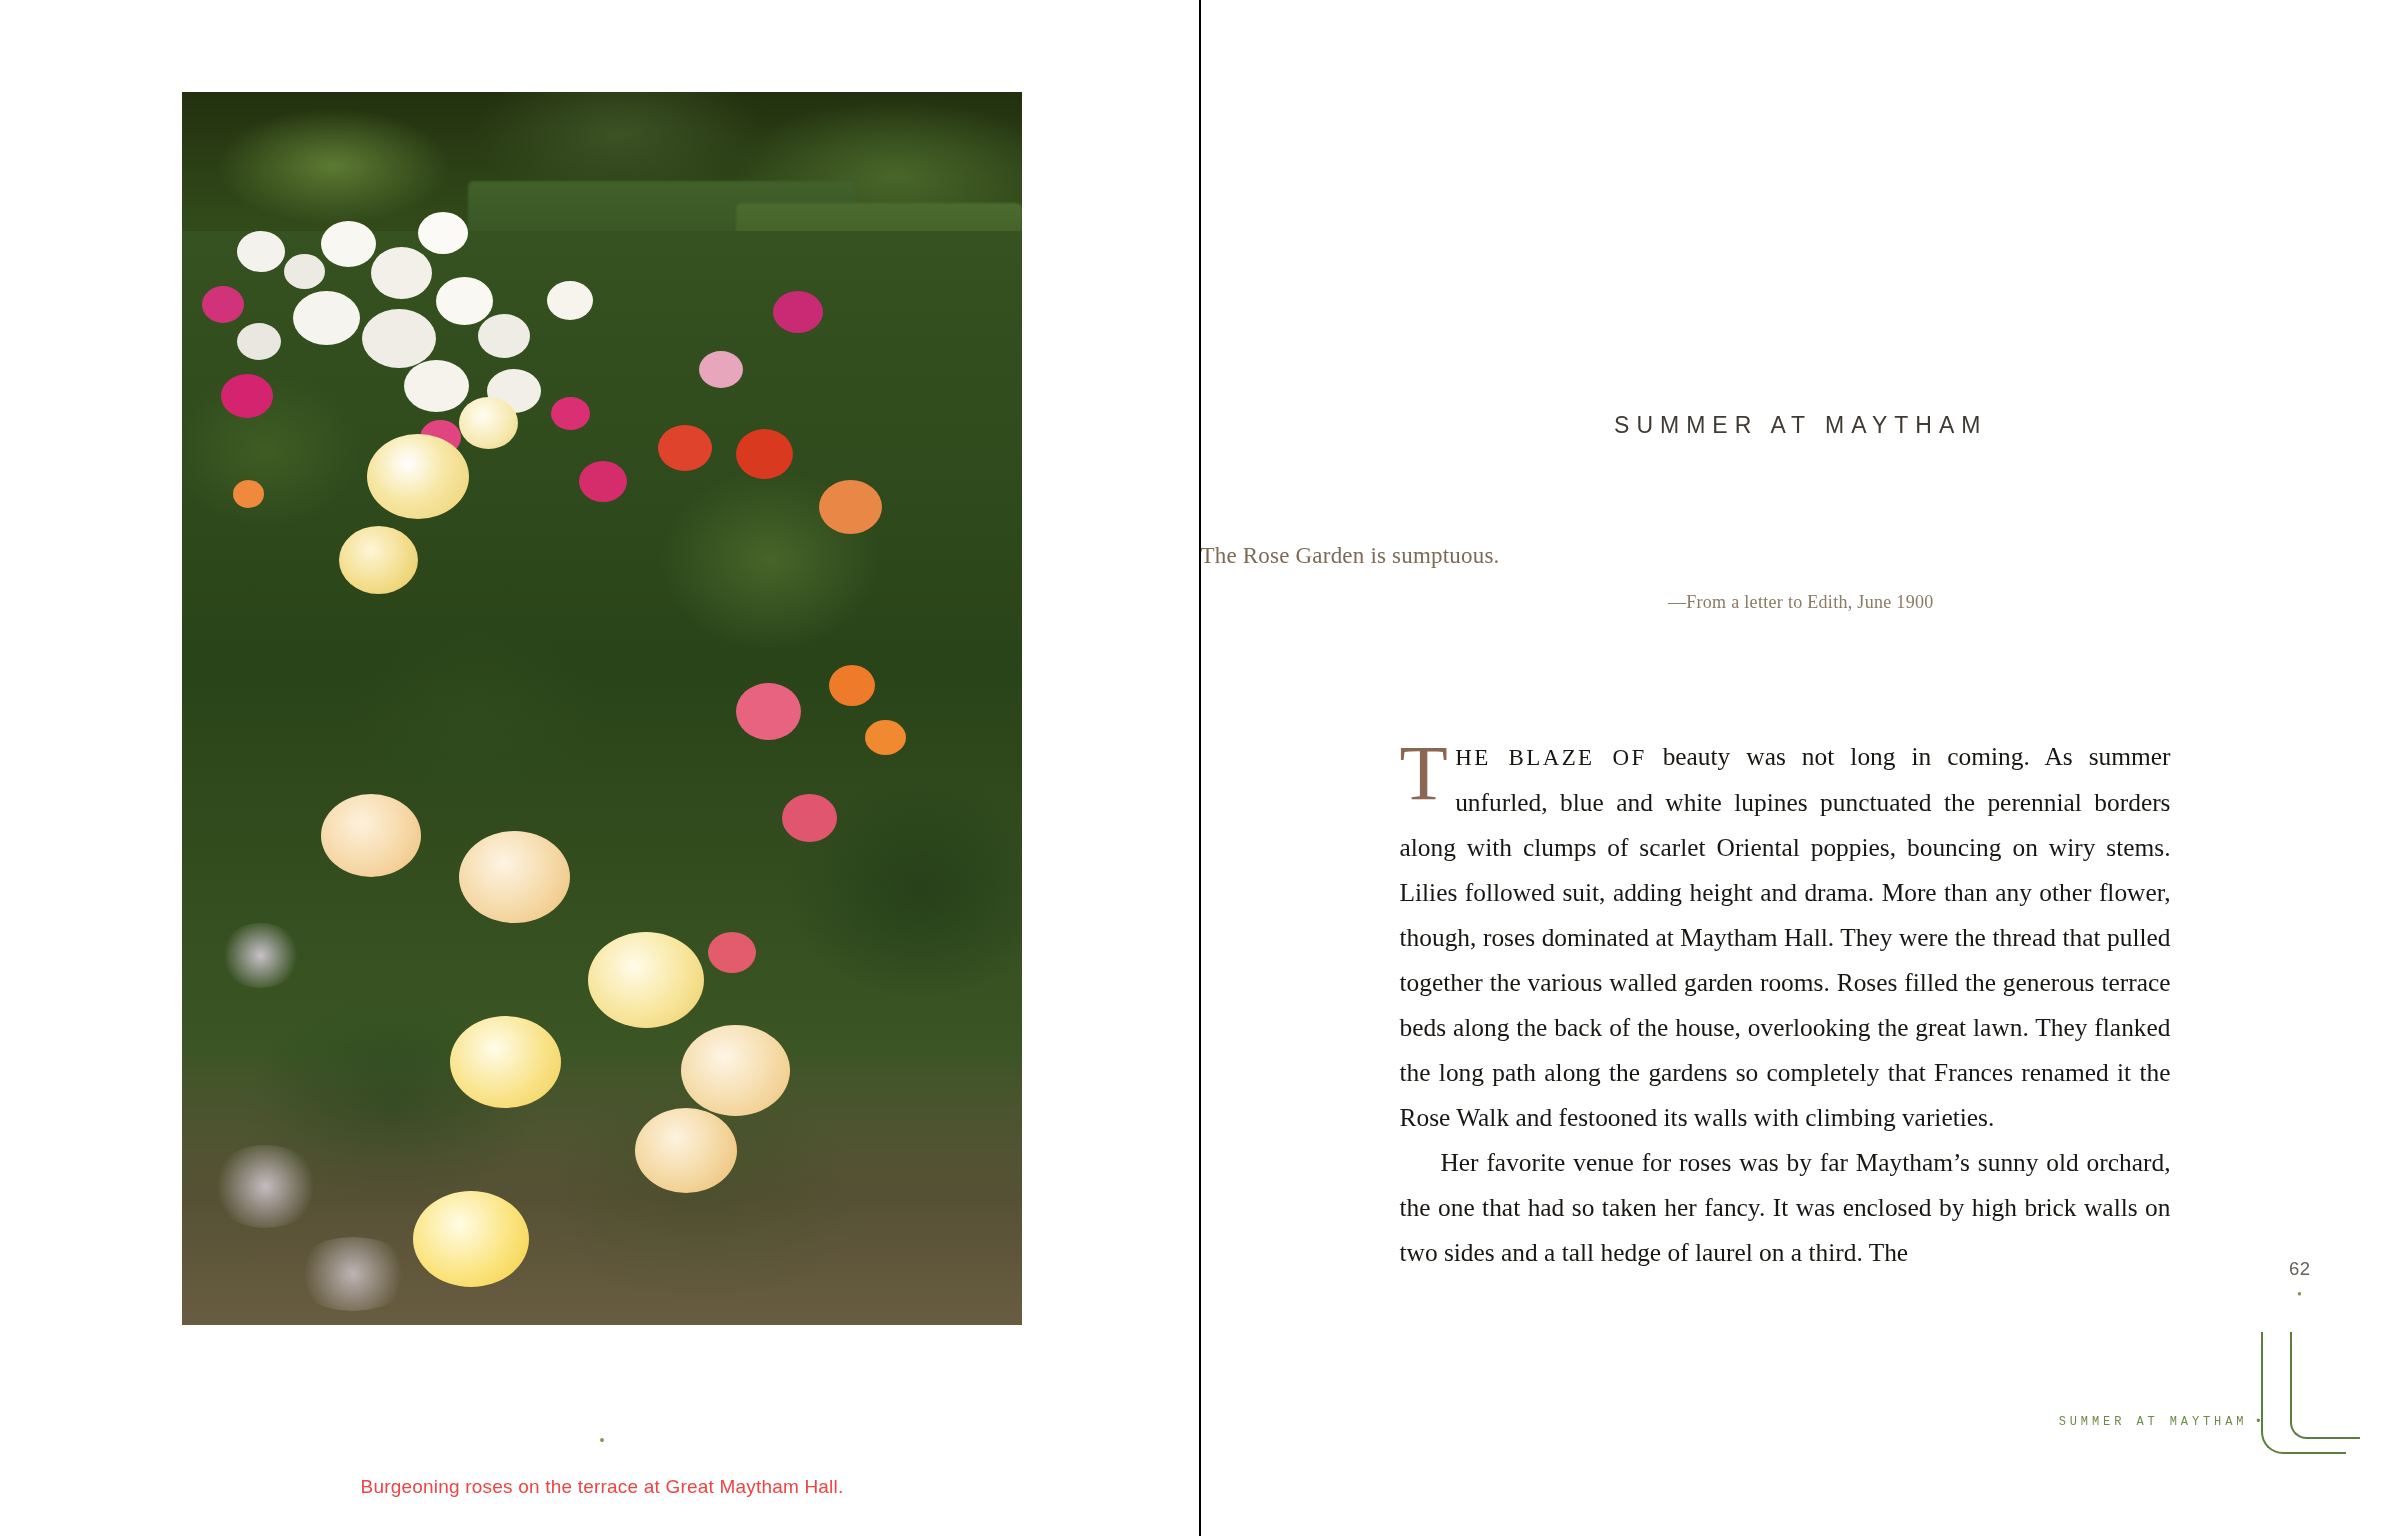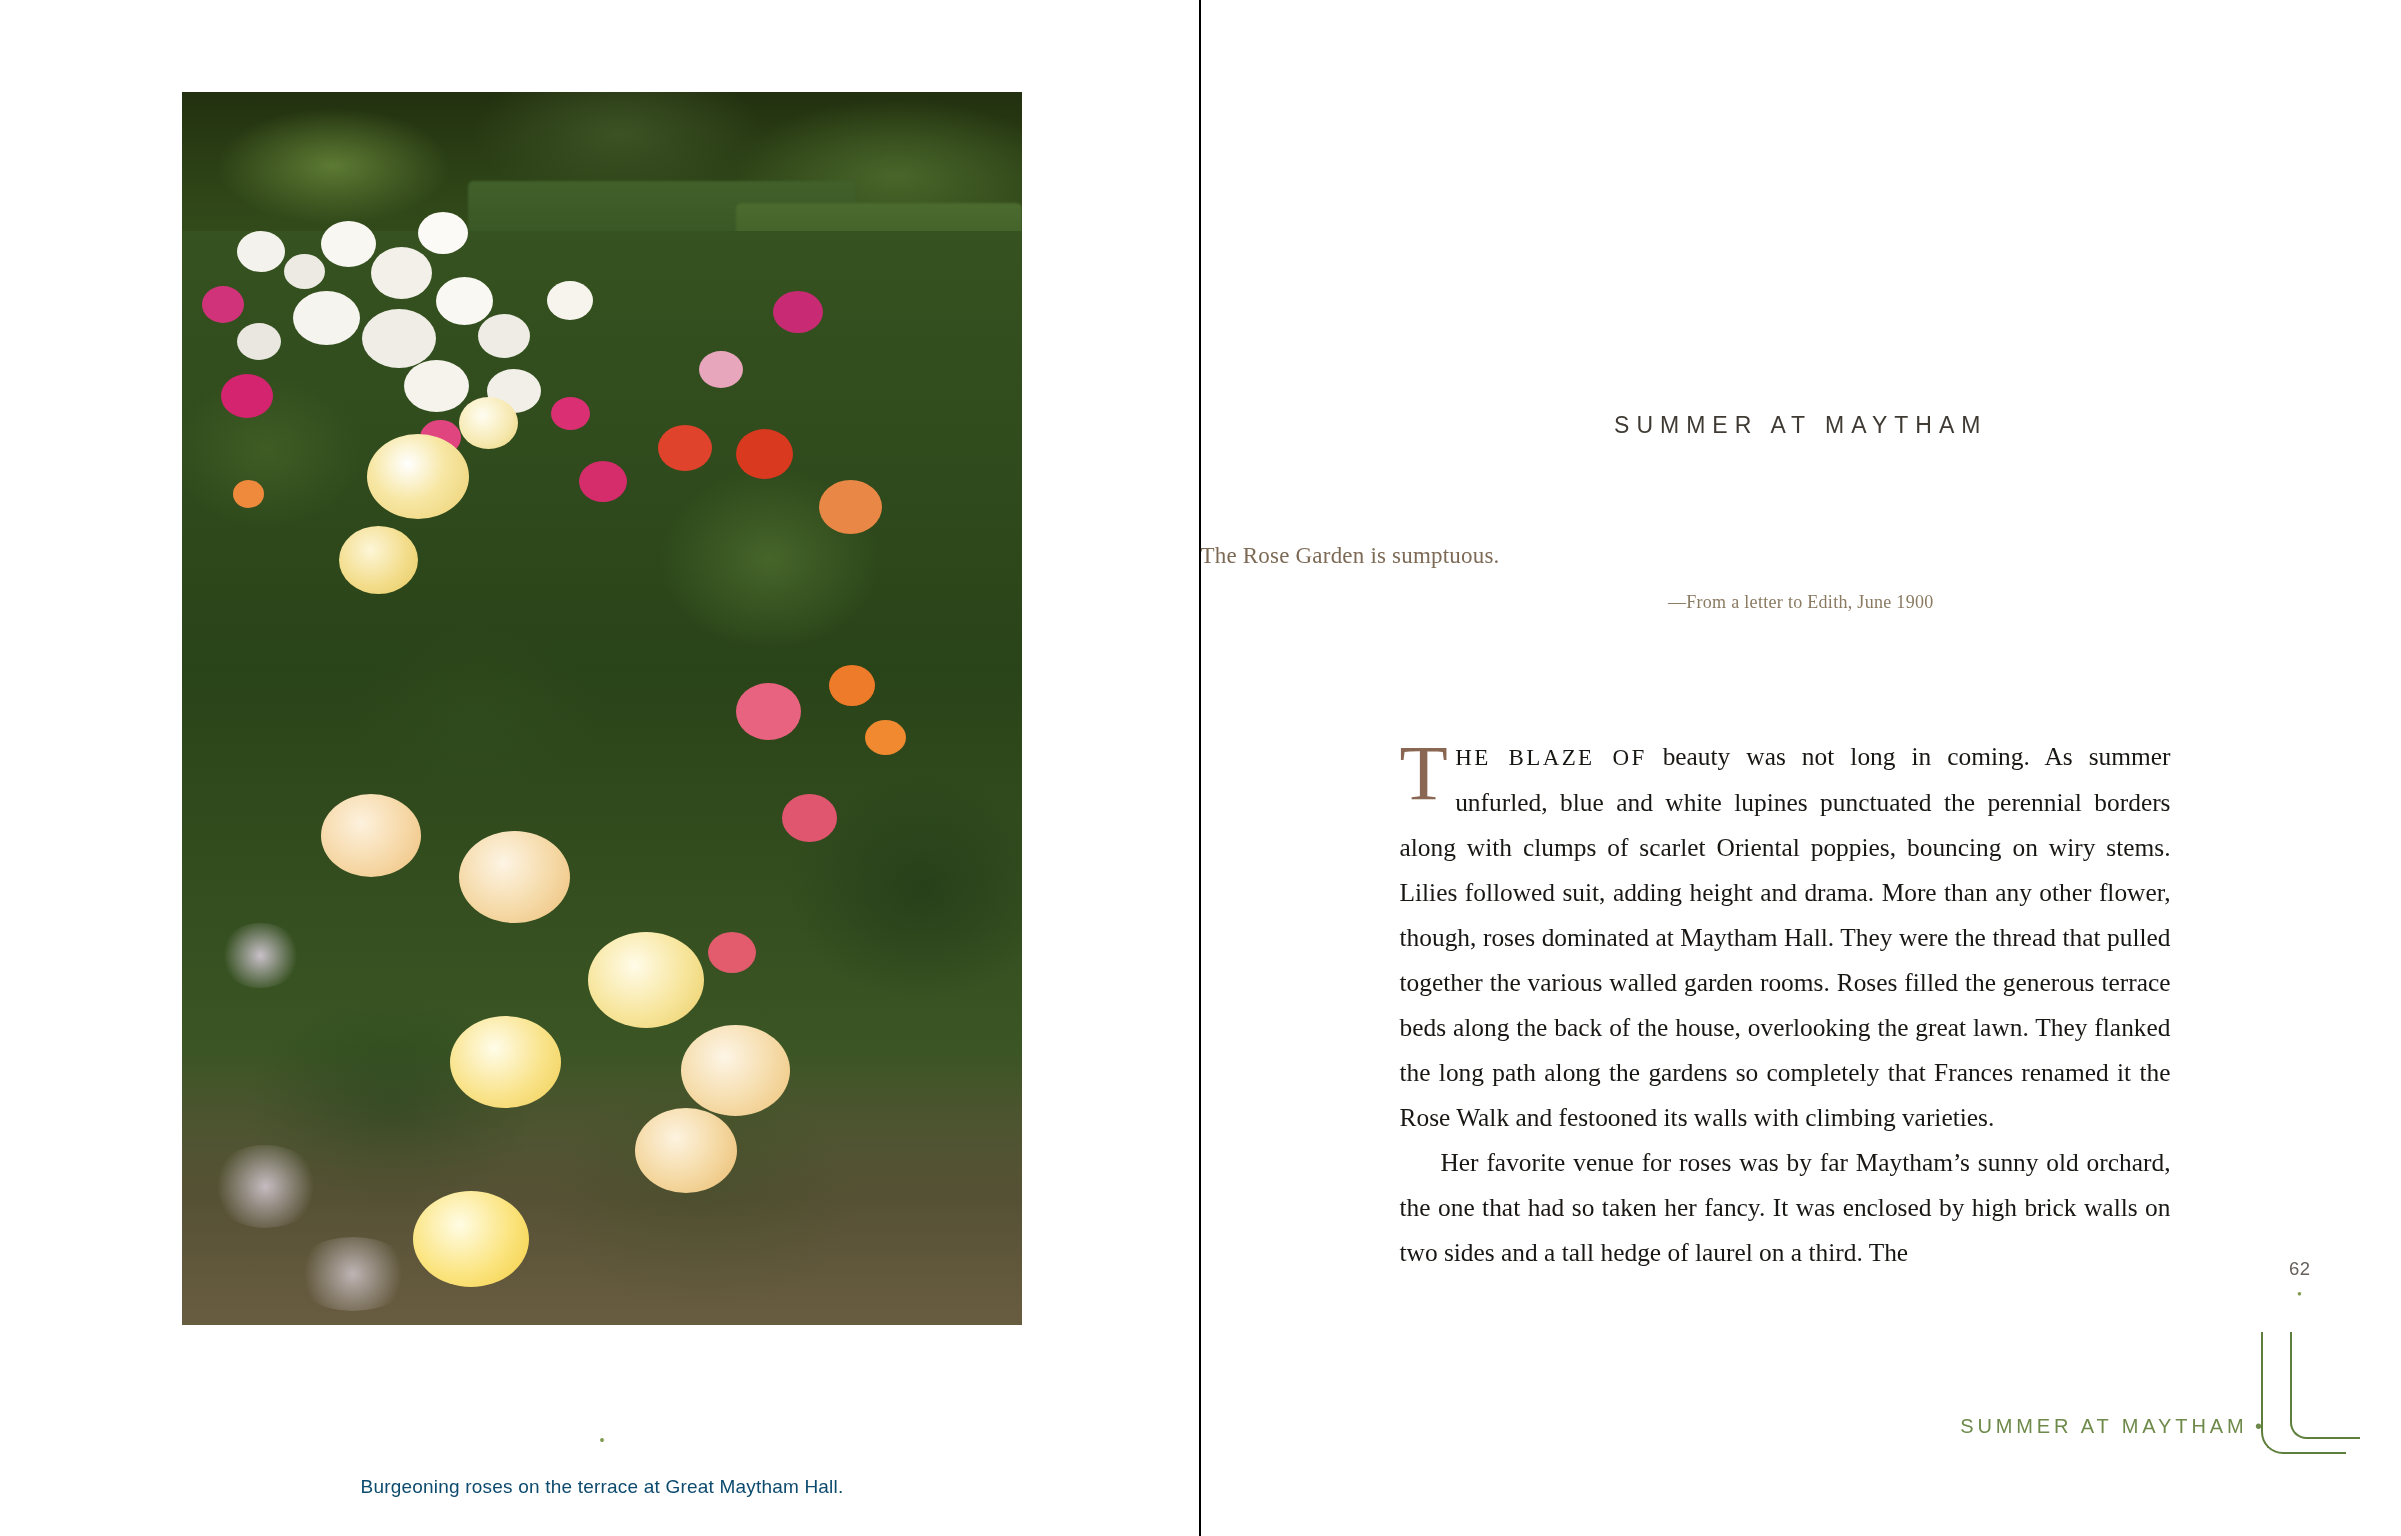--- a/index.html
+++ b/index.html
@@ -104,21 +104,21 @@
     line-height: 1;
   }
   .plate-caption {
     position: absolute;
     left: 0; right: 0;
     top: 1384px;
     text-align: center;
     font-family: "Liberation Sans", sans-serif;
     font-size: 19px;
     letter-spacing: 0.2px;
-    color: #0c4a6e;
+    color: #ef4444;
   }
 
   
   .chapter-title {
     position: absolute;
     left: 0; right: 0;
     top: 412px;
     text-align: center;
     font-family: "Liberation Sans", sans-serif;
     font-size: 23px;
@@ -190,22 +190,22 @@
     left: 2297px;
     top: 1288px;
     color: #7e9a4e;
     font-size: 14px;
     line-height: 1;
   }
   .running-foot {
     position: absolute;
     right: 139px;
     top: 1415px;
-    font-family: Liberation Sans, sans-serif;
-    font-size: 20px;
+    font-family: Liberation Mono, monospace;
+    font-size: 12px;
     letter-spacing: 3.9px;
     color: #6e8a4a;
     white-space: nowrap;
   }
   .running-foot .sep {
     color: #6e8a4a;
     letter-spacing: 0;
     margin-left: 7.4px;
   }
   .corner-rule {

